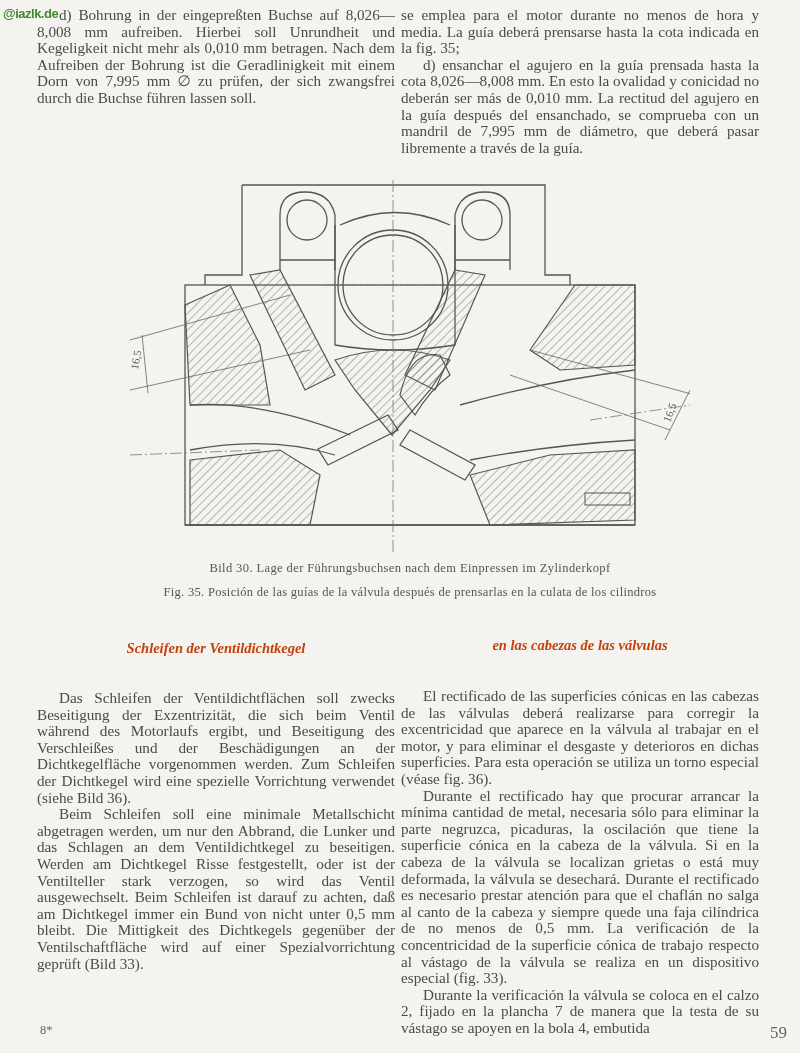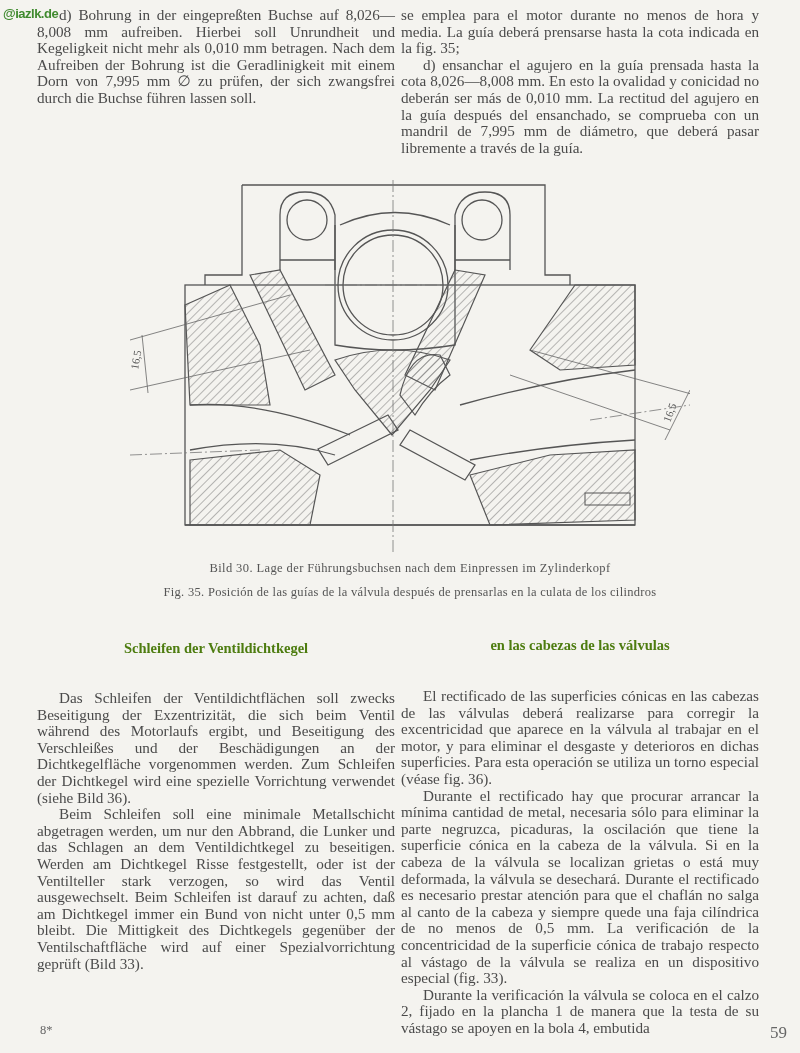--- a/index.html
+++ b/index.html
@@ -23,21 +23,21 @@
     text-align: justify; hyphens: manual;
   }
   .col p { margin: 0; text-indent: 22px; }
   .col p.noindent { text-indent: 0; }
   .col-left-top { left: 37px; top: 7px; }
   .col-right-top { left: 401px; top: 7px; }
   .col-left-bottom { left: 37px; top: 690px; }
   .col-right-bottom { left: 401px; top: 688px; }
   .heading {
     position: absolute; font-weight: bold; font-size: 14.5px;
-    line-height: 17px; text-align: center; color: #4d7c0f;
+    line-height: 17px; text-align: center; color: #c2410c; font-style: italic;
   }
   .heading-left { left: 37px; width: 358px; top: 640px; }
   .heading-right { left: 401px; width: 358px; top: 637px; }
   .figure {
     position: absolute; left: 130px; top: 175px; width: 560px; height: 385px;
   }
   .caption {
     position: absolute; left: 130px; width: 560px; text-align: center;
     font-size: 12.5px; line-height: 14px; color: #555;
   }
@@ -139,17 +139,17 @@
 </div>
 
 <div class="col col-left-bottom">
   <p>Das Schleifen der Ventildichtflächen soll zwecks Beseitigung der Exzentrizität, die sich beim Ventil während des Motorlaufs ergibt, und Beseitigung des Verschleißes und der Beschädigungen an der Dichtkegelfläche vorgenommen werden. Zum Schleifen der Dichtkegel wird eine spezielle Vorrichtung verwendet (siehe Bild 36).</p>
   <p>Beim Schleifen soll eine minimale Metallschicht abgetragen werden, um nur den Abbrand, die Lunker und das Schlagen an dem Ventildichtkegel zu beseitigen. Werden am Dichtkegel Risse festgestellt, oder ist der Ventilteller stark verzogen, so wird das Ventil ausgewechselt. Beim Schleifen ist darauf zu achten, daß am Dichtkegel immer ein Bund von nicht unter 0,5 mm bleibt. Die Mittigkeit des Dichtkegels gegenüber der Ventilschaftfläche wird auf einer Spezialvorrichtung geprüft (Bild 33).</p>
 </div>
 
 <div class="col col-right-bottom">
   <p>El rectificado de las superficies cónicas en las cabezas de las válvulas deberá realizarse para corregir la excentricidad que aparece en la válvula al trabajar en el motor, y para eliminar el desgaste y deterioros en dichas superficies. Para esta operación se utiliza un torno especial (véase fig. 36).</p>
   <p>Durante el rectificado hay que procurar arrancar la mínima cantidad de metal, necesaria sólo para eliminar la parte negruzca, picaduras, la oscilación que tiene la superficie cónica en la cabeza de la válvula. Si en la cabeza de la válvula se localizan grietas o está muy deformada, la válvula se desechará. Durante el rectificado es necesario prestar atención para que el chaflán no salga al canto de la cabeza y siempre quede una faja cilíndrica de no menos de 0,5 mm. La verificación de la concentricidad de la superficie cónica de trabajo respecto al vástago de la válvula se realiza en un dispositivo especial (fig. 33).</p>
-  <p>Durante la verificación la válvula se coloca en el calzo 2, fijado en la plancha 1 de manera que la testa de su vástago se apoyen en la bola 4, embutida</p>
+  <p>Durante la verificación la válvula se coloca en el calzo 2, fijado en la plancha 7 de manera que la testa de su vástago se apoyen en la bola 4, embutida</p>
 </div>
 
 <div class="page-left">8*</div>
 <div class="page-right">59</div>
 
 </body></html>

